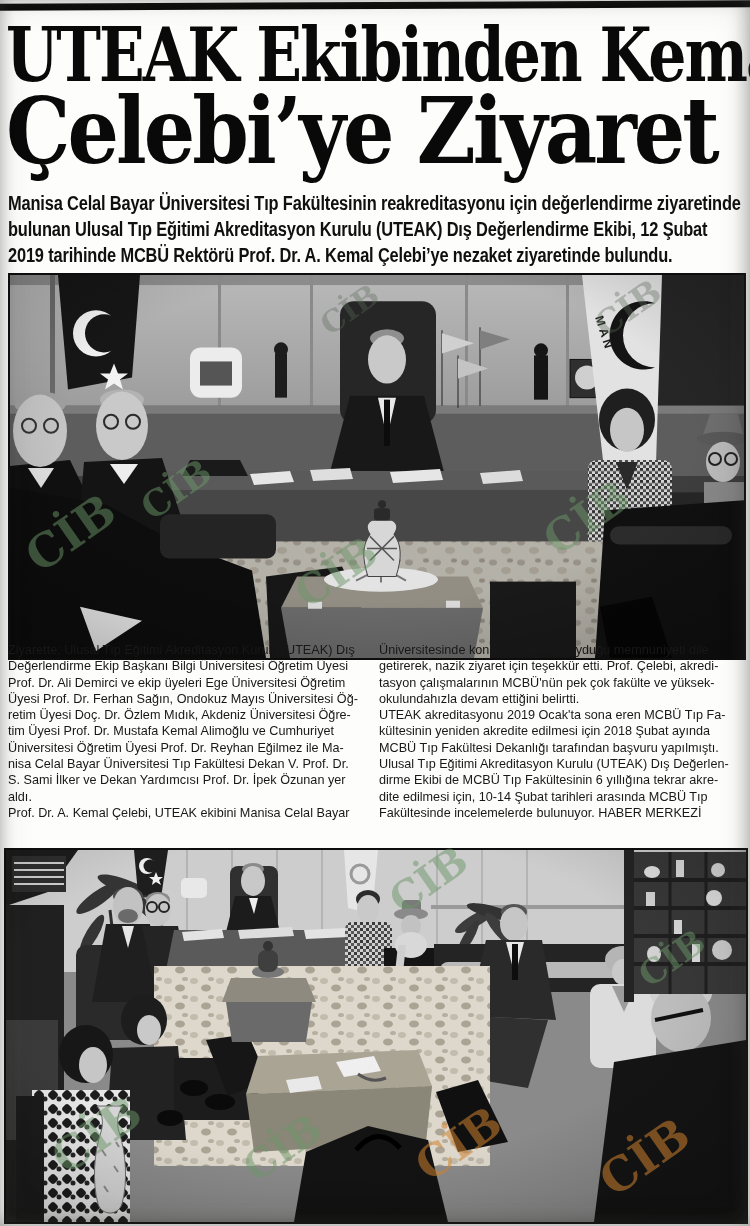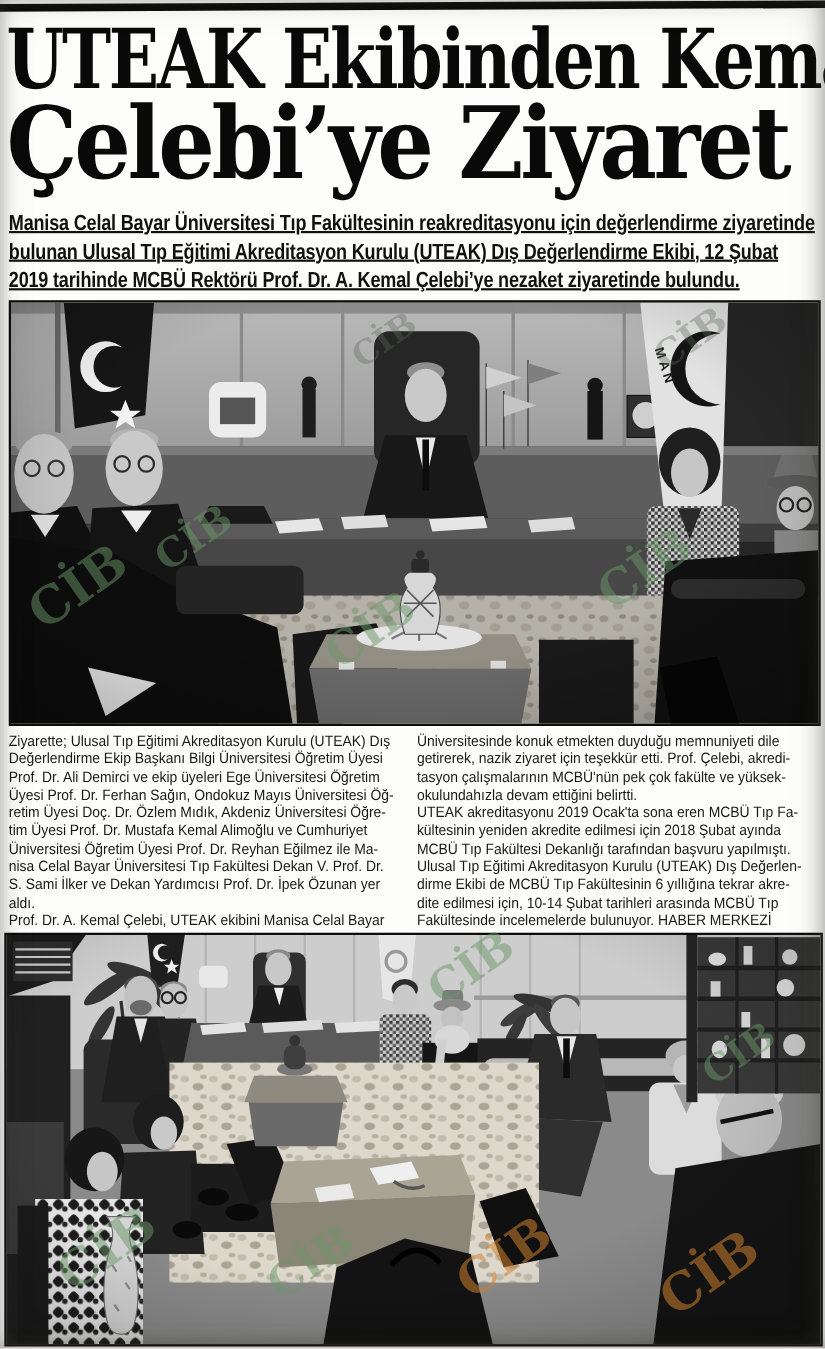--- a/index.html
+++ b/index.html
@@ -9,28 +9,28 @@
          box-shadow:inset 0 0 34px rgba(60,60,55,.14), inset -7px 0 16px rgba(60,60,55,.20),
                     inset 0 -6px 14px rgba(60,60,55,.16), inset 5px 0 12px rgba(60,60,55,.10);}
   .top-rule{position:absolute;top:2px;left:0;width:100%;height:7px;background:#0c0c0c;
          transform:rotate(-.25deg);}
   .headline{position:absolute;left:6px;top:16px;width:740px;margin:0;
          font-family:"DejaVu Serif",serif;font-weight:bold;color:#090909;}
   .hl1{display:block;font-size:60px;line-height:62px;letter-spacing:-2px;white-space:nowrap;
          transform:scaleY(1.25);transform-origin:0 0;}
   .hl2{display:block;font-size:81px;line-height:88px;letter-spacing:-3px;white-space:nowrap;
          transform:scaleY(1.12);transform-origin:0 0;margin-top:4px;}
-  .lead{position:absolute;left:8px;top:190px;width:738px;overflow:hidden;height:82px;text-decoration:underline;}
+  .lead{position:absolute;left:8px;top:190px;width:738px;overflow:hidden;height:82px;}
   .lead-inner{font-weight:bold;font-size:20px;line-height:26px;letter-spacing:-.2px;
          white-space:pre-line;transform:scaleX(.82);transform-origin:0 0;width:902px;color:#101010;}
   .photo{position:absolute;border:2px solid #0d0d0d;background:#8a8a8a;overflow:hidden;}
   .photo-top{left:8px;top:273px;width:734px;height:383px;}
   .photo-bottom{left:4px;top:848px;width:740px;height:372px;}
   .photo svg{display:block;width:100%;height:100%;}
-  .cols{position:absolute;top:666px;left:8px;width:740px;height:180px;}
+  .cols{position:absolute;top:642px;left:8px;width:740px;height:180px;}
   .col{position:absolute;top:0;font-size:13.6px;line-height:16.3px;color:#181818;
          white-space:pre-line;transform:scaleX(.93);transform-origin:0 0;}
   .col-left{left:0;width:394px;}
   .col-right{left:371px;width:402px;}
   .wm{position:absolute;z-index:6;font-family:"DejaVu Serif",serif;font-weight:bold;
          transform:rotate(-35deg);pointer-events:none;}
   .wm-green{color:rgba(108,150,104,.50);}
   .wm-gray{color:rgba(92,104,92,.36);}
   .wm-orange{color:rgba(206,130,48,.55);}
 </style>

